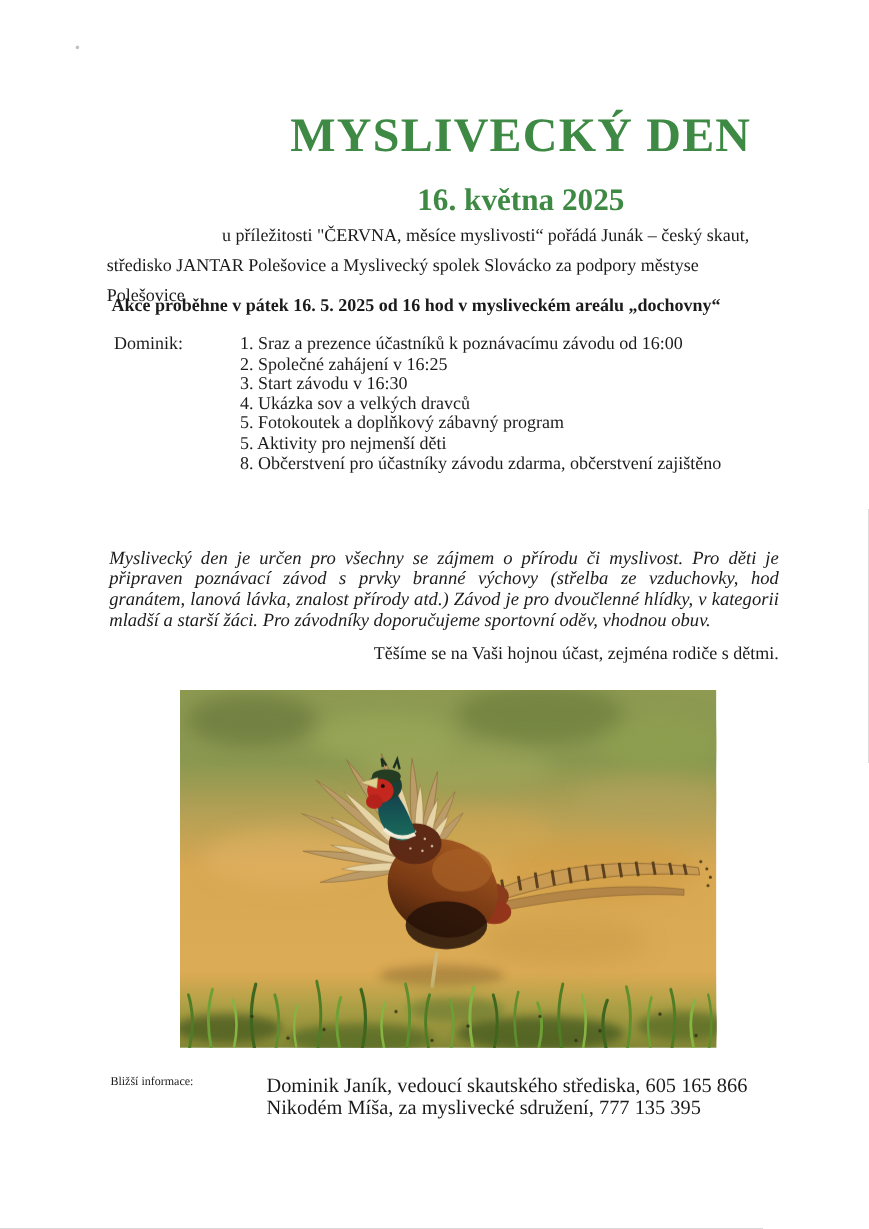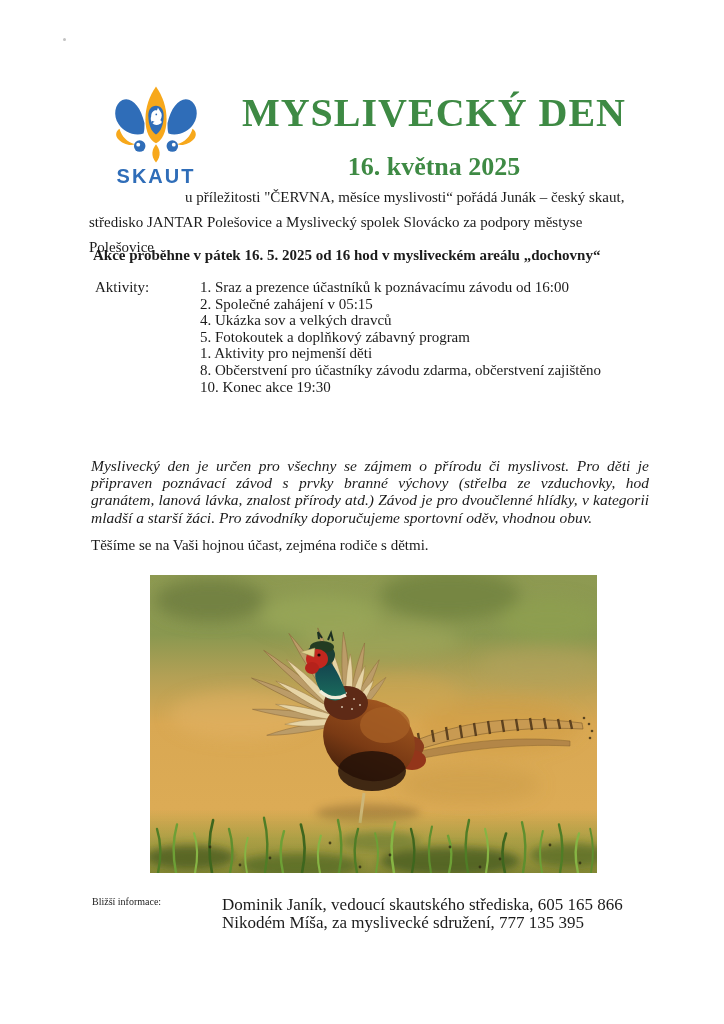--- a/index.html
+++ b/index.html
@@ -19,83 +19,58 @@
   .title-date{font-size:26px;font-weight:bold;line-height:30px;margin-top:14px;}
 
   
   .intro{position:absolute;left:89px;top:185px;width:562px;font-size:15px;line-height:25px;}
   .intro-l1{display:block;margin-left:96px;}
   .when{position:absolute;left:93px;top:247px;width:560px;font-size:15px;font-weight:bold;}
   .program-label{position:absolute;left:95px;top:279px;font-size:15px;}
   .program-list{position:absolute;left:176px;top:279px;width:470px;font-size:15px;line-height:16.6px;margin-left:24px;}
   .description{position:absolute;left:91px;top:457px;width:558px;font-size:15.5px;line-height:17.2px;
     font-style:italic;text-align:justify;}
-  .closing{position:absolute;left:91px;top:537px;width:558px;text-align:left;font-size:15px;}
+  .closing{position:absolute;left:91px;top:537px;width:558px;text-align:right;font-size:15px;}
 
   
   .photo{position:absolute;left:150px;top:575px;width:447px;height:298px;}
   .photo svg{display:block;width:447px;height:298px;}
 
   
   .contact-label{position:absolute;left:92px;top:896px;font-size:10px;}
   .contact-lines{position:absolute;left:222px;top:896px;width:420px;font-size:17px;line-height:17.5px;}
 </style>
 </head>
 <body>
 
 <div class="page">
   <div class="speck"></div>
 
-  <div class="logo">
-    <svg viewBox="0 0 100 82" aria-hidden="true">
-
-      <path d="M38,40 C34,22 24,12 15,16 C7,20 5,32 11,41 C16,49 27,54 37,51 C38,48 38,44 38,40 Z" fill="#2f6db8"></path>
-      <path d="M62,40 C66,22 76,12 85,16 C93,20 95,32 89,41 C84,49 73,54 63,51 C62,48 62,44 62,40 Z" fill="#2f6db8"></path>
-
-      <path d="M12,46 C14,54 20,60 28,62 C23,64 15,62 10,56 C7,52 9,48 12,46 Z" fill="#f7a81b"></path>
-      <path d="M88,46 C86,54 80,60 72,62 C77,64 85,62 90,56 C93,52 91,48 88,46 Z" fill="#f7a81b"></path>
-
-      <path d="M50,2 C43,12 39,24 39,36 C39,50 44,58 50,61 C56,58 61,50 61,36 C61,24 57,12 50,2 Z" fill="#f7a81b"></path>
-
-      <path d="M50,22 C45,22 42,26 42,32 C42,42 45,49 50,52 C55,49 58,42 58,32 C58,26 55,22 50,22 Z" fill="#2f6db8"></path>
-      <path d="M45,33 C45,29 48,26 51,27 L52,24 L54.5,28 C56.5,30 56.5,34 54.5,37 C56.5,38 56.5,40 54,41 C51,43 47,42 45.5,39 C44.3,37 44.3,35 45,33 Z" fill="#ffffff"></path>
-      <circle cx="50.3" cy="31" r="0.9" fill="#2f6db8"></circle>
-      <path d="M45.5,37.5 l3,1.2 -2.6,1.4 Z" fill="#2f6db8"></path>
-
-      <circle cx="33" cy="64" r="6" fill="#2f6db8"></circle>
-      <circle cx="31.5" cy="62.5" r="2" fill="#ffffff"></circle>
-      <circle cx="67" cy="64" r="6" fill="#2f6db8"></circle>
-      <circle cx="68.5" cy="62.5" r="2" fill="#ffffff"></circle>
-
-      <path d="M50,62 C46,67 44,74 50,81 C56,74 54,67 50,62 Z" fill="#f7a81b"></path>
-    </svg>
-    <div class="logo-text">SKAUT</div>
-  </div>
 
   <div class="title-block">
     <div class="title-main">MYSLIVECKÝ DEN</div>
     <div class="title-date">16. května 2025</div>
   </div>
 
   <div class="intro">
     <span class="intro-l1">u příležitosti "ČERVNA, měsíce myslivosti“ pořádá Junák – český skaut,</span>
     <span class="intro-l2">středisko JANTAR Polešovice a Myslivecký spolek Slovácko za podpory městyse Polešovice</span>
   </div>
 
   <div class="when">Akce proběhne v pátek 16. 5. 2025 od 16 hod v mysliveckém areálu „dochovny“</div>
 
-  <div class="program-label">Aktivity:</div>
+  <div class="program-label">Dominik:</div>
   <div class="program-list">
     <div>1. Sraz a prezence účastníků k poznávacímu závodu od 16:00</div>
-    <div>2. Společné zahájení v 05:15</div>
+    <div>2. Společné zahájení v 16:25</div>
+    <div>3. Start závodu v 16:30</div>
     <div>4. Ukázka sov a velkých dravců</div>
     <div>5. Fotokoutek a doplňkový zábavný program</div>
-    <div>1. Aktivity pro nejmenší děti</div>
+    <div>5. Aktivity pro nejmenší děti</div>
     <div>8. Občerstvení pro účastníky závodu zdarma, občerstvení zajištěno</div>
-    <div>10. Konec akce 19:30</div>
   </div>
 
   <div class="description">Myslivecký den je určen pro všechny se zájmem o přírodu či myslivost. Pro děti je připraven poznávací závod s prvky branné výchovy (střelba ze vzduchovky, hod granátem, lanová lávka, znalost přírody atd.) Závod je pro dvoučlenné hlídky, v kategorii mladší a starší žáci. Pro závodníky doporučujeme sportovní oděv, vhodnou obuv.</div>
 
   <div class="closing">Těšíme se na Vaši hojnou účast, zejména rodiče s dětmi.</div>
 
   <div class="photo">
     <svg viewBox="0 0 447 298" aria-hidden="true">
       <defs>
         <filter id="b8" x="-40%" y="-40%" width="180%" height="180%">

